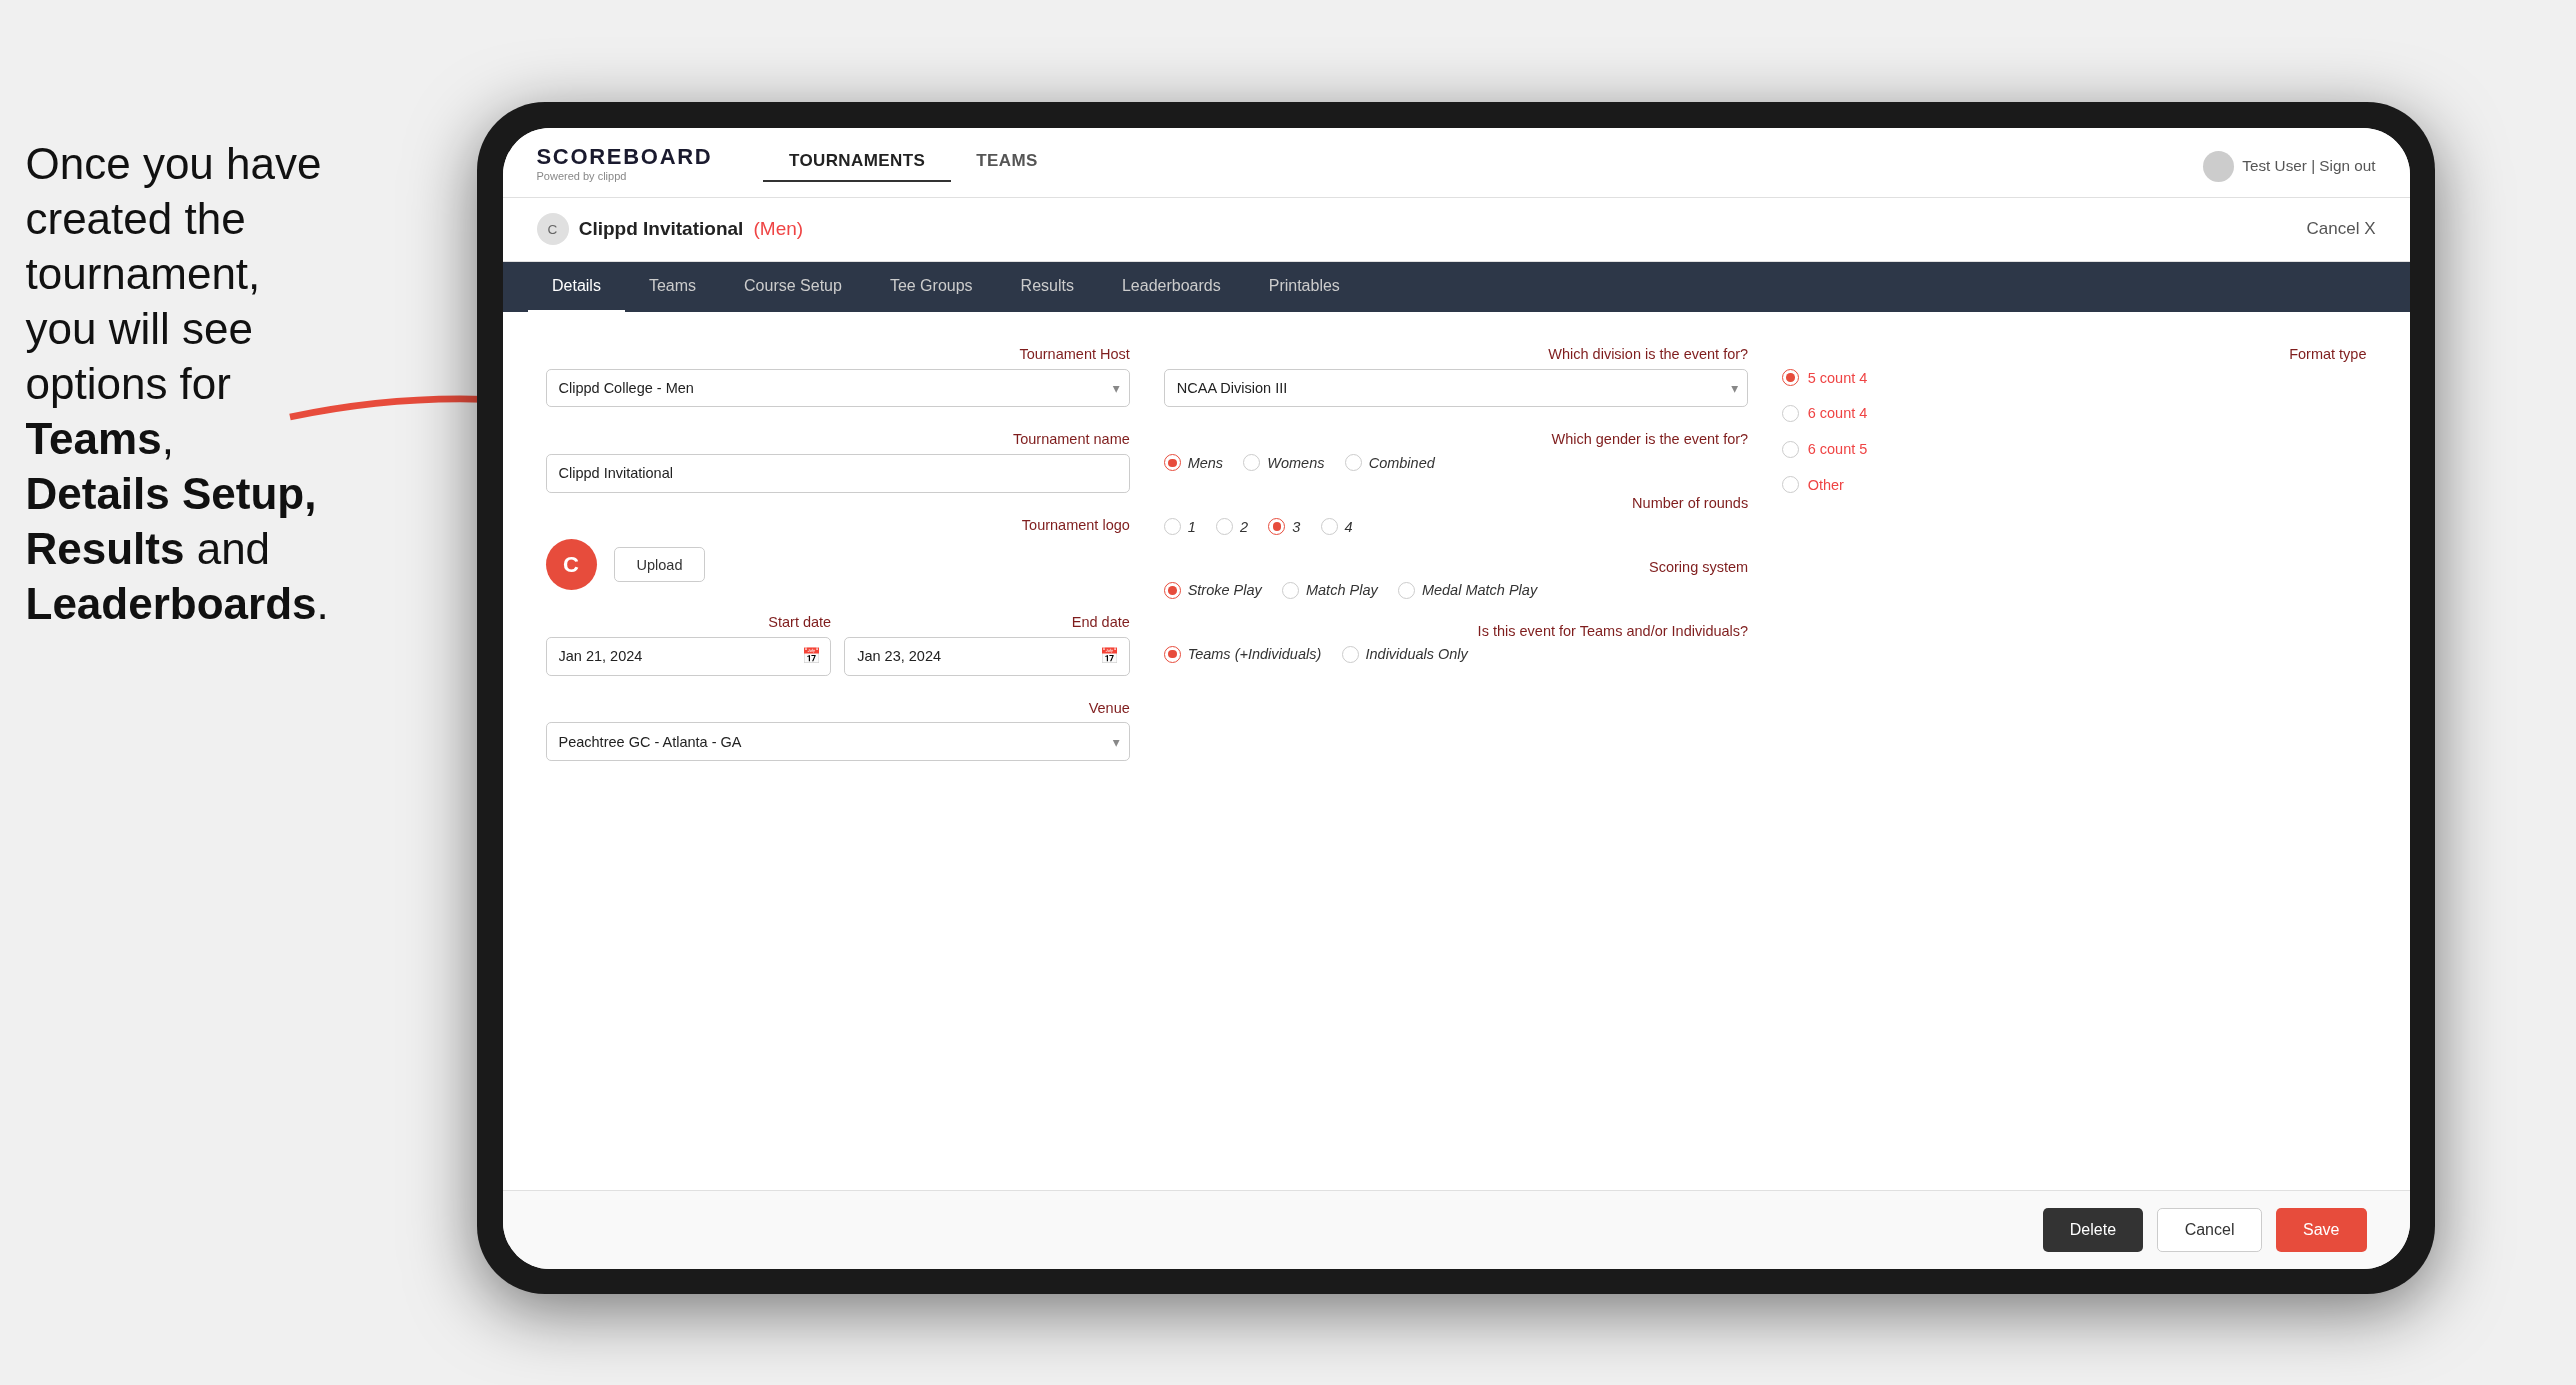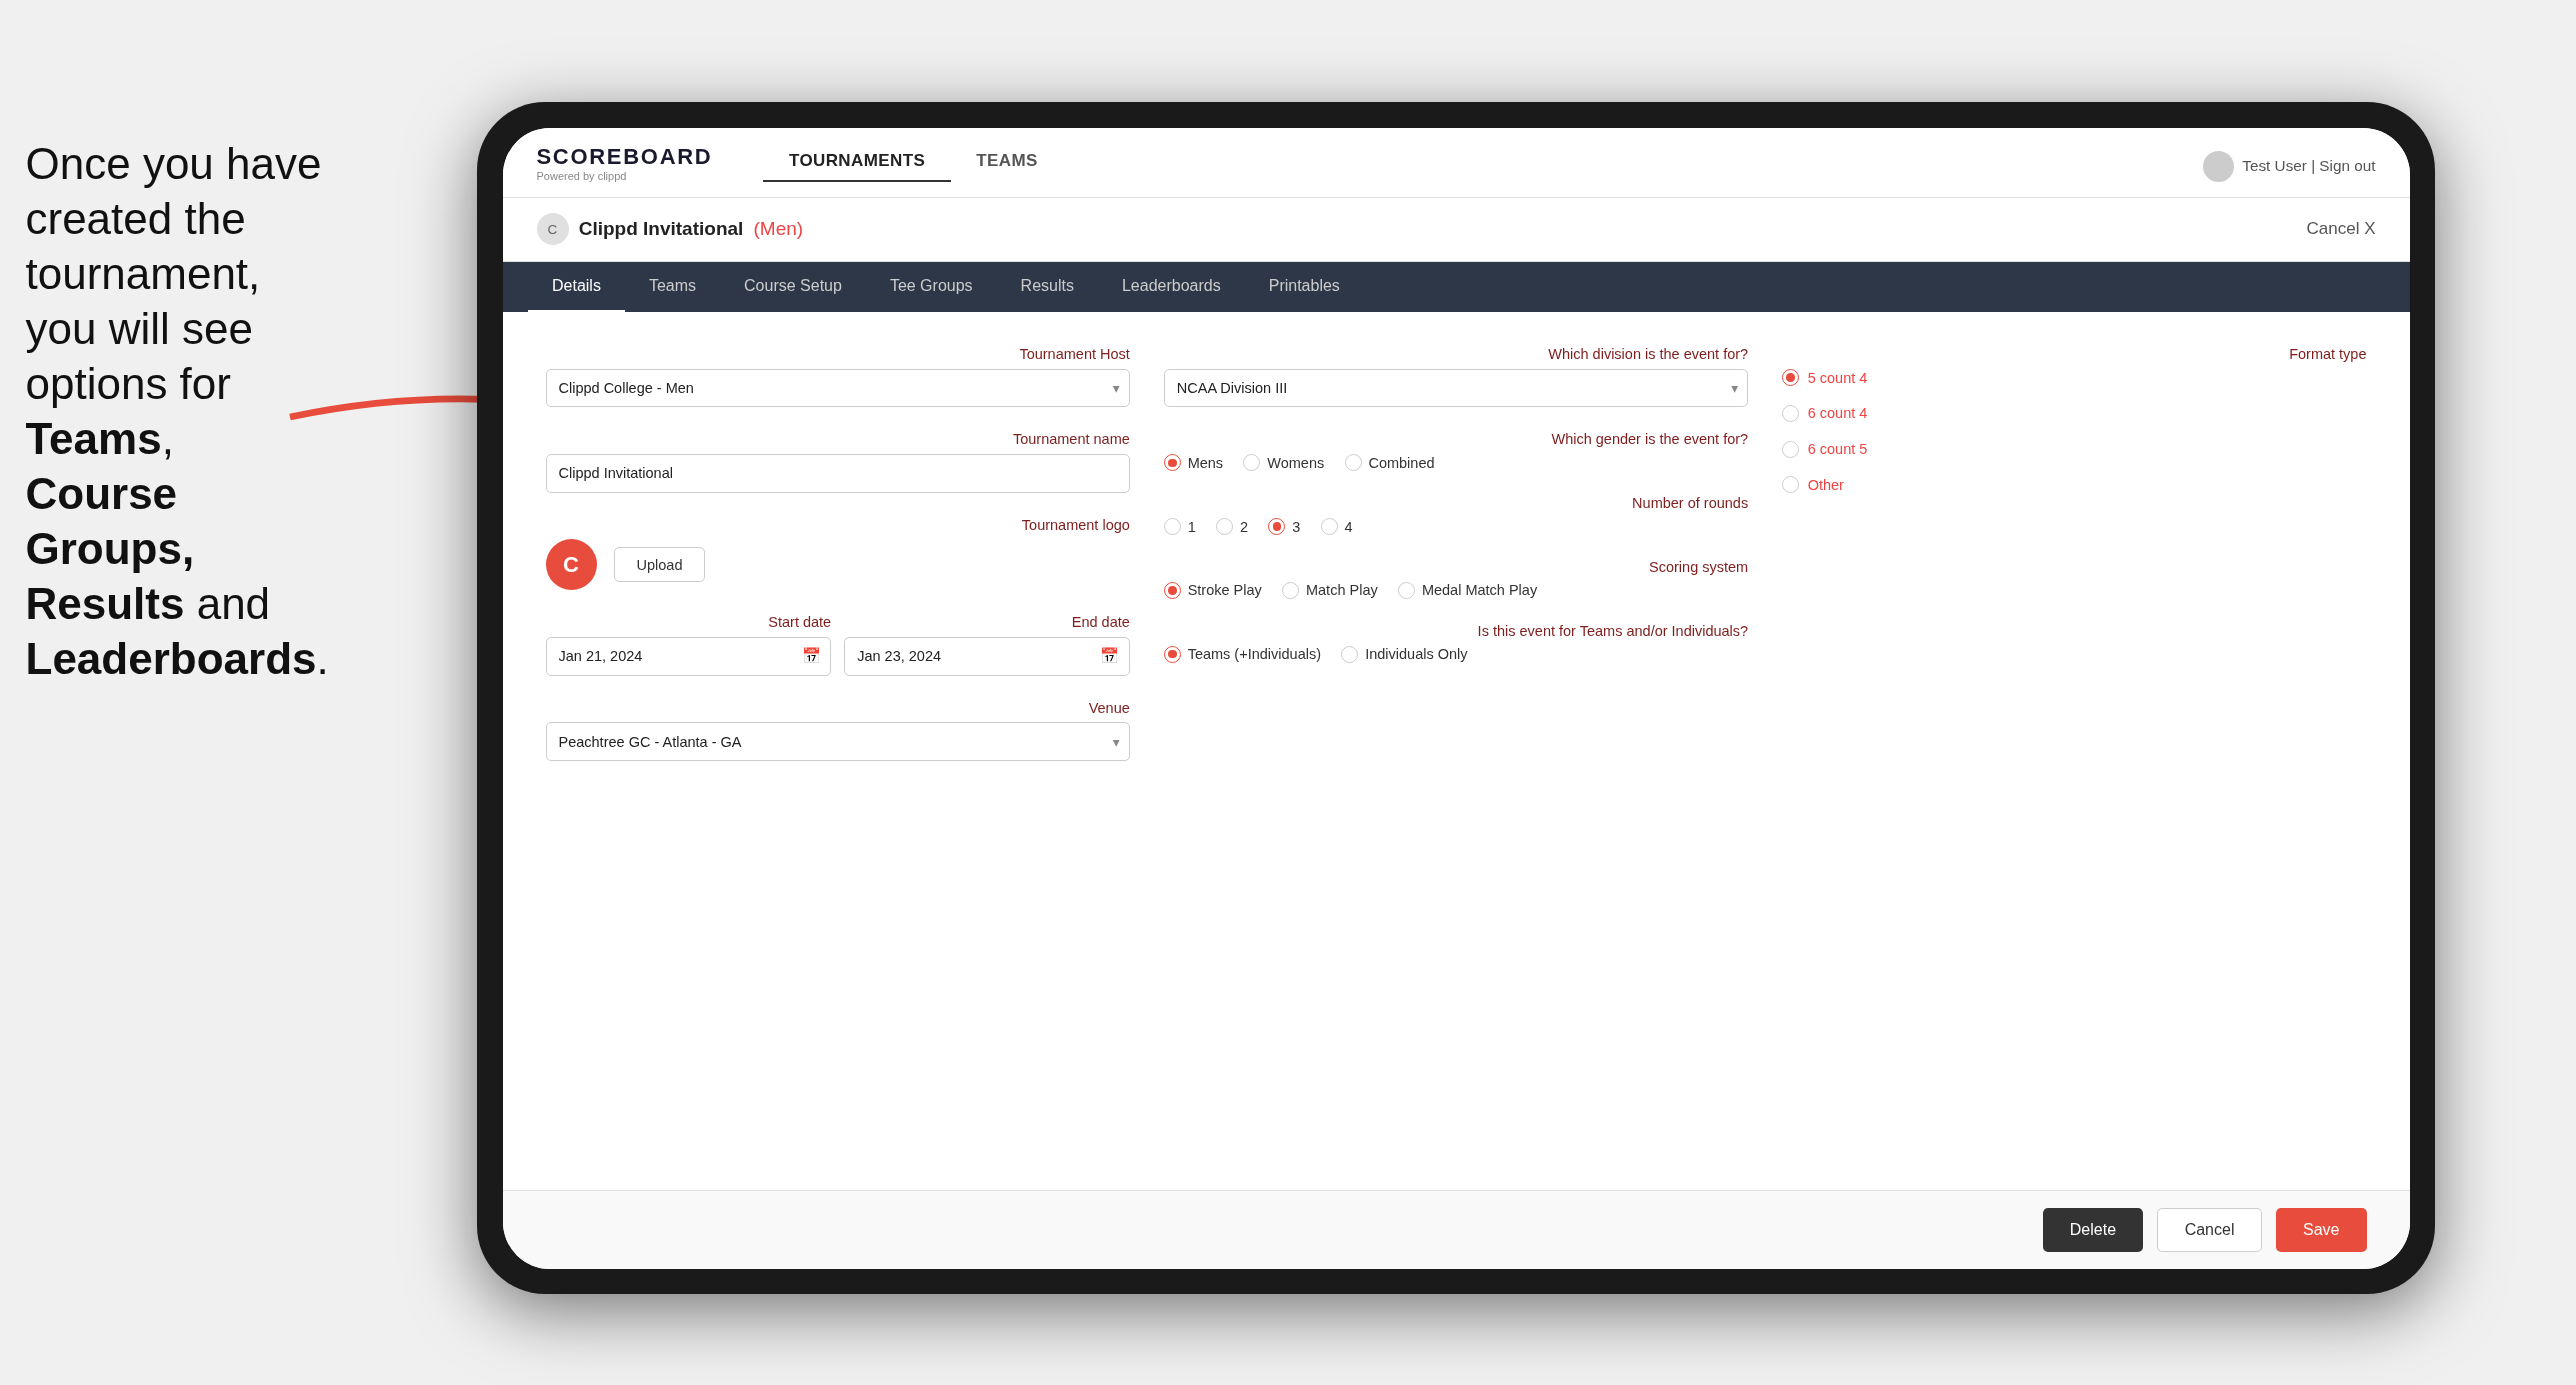--- a/index.html
+++ b/index.html
@@ -285,20 +285,21 @@
       right: 10.2px;
       color: #888;
       font-size: 15.3px;
     }
 
     
     .radio-group {
       display: flex;
       gap: 20.4px;
       flex-wrap: wrap;
+      font-style: italic;
     }
     .radio-item {
       display: flex;
       align-items: center;
       gap: 6.8px;
       font-size: 14.5px;
       color: #333;
       cursor: pointer;
     }
     .radio-dot {
@@ -391,21 +392,21 @@
 </head>
 <body>
 
 <div class="instruction-text">
   <span>Once you have</span><br>
   <span>created the</span><br>
   <span>tournament,</span><br>
   <span>you will see</span><br>
   <span>options for</span><br>
   <strong>Teams</strong><span>,</span><br>
-  <strong>Course Groups,</strong><br>
+  <strong>Details Setup,</strong><br>
   <strong>Results</strong><span> and</span><br>
   <strong>Leaderboards</strong><span>.</span>
 </div>
 
 <div class="arrow-container">
   <svg viewBox="0 0 420 120" fill="none" xmlns="http://www.w3.org/2000/svg">
     <path d="M10 60 Q200 20 380 55" stroke="#e74c3c" stroke-width="8" fill="none" marker-end="url(#arrowhead)"></path>
     <defs>
       <marker id="arrowhead" markerWidth="10" markerHeight="7" refX="10" refY="3.5" orient="auto">
         <polygon points="0 0, 10 3.5, 0 7" fill="#e74c3c"></polygon>

